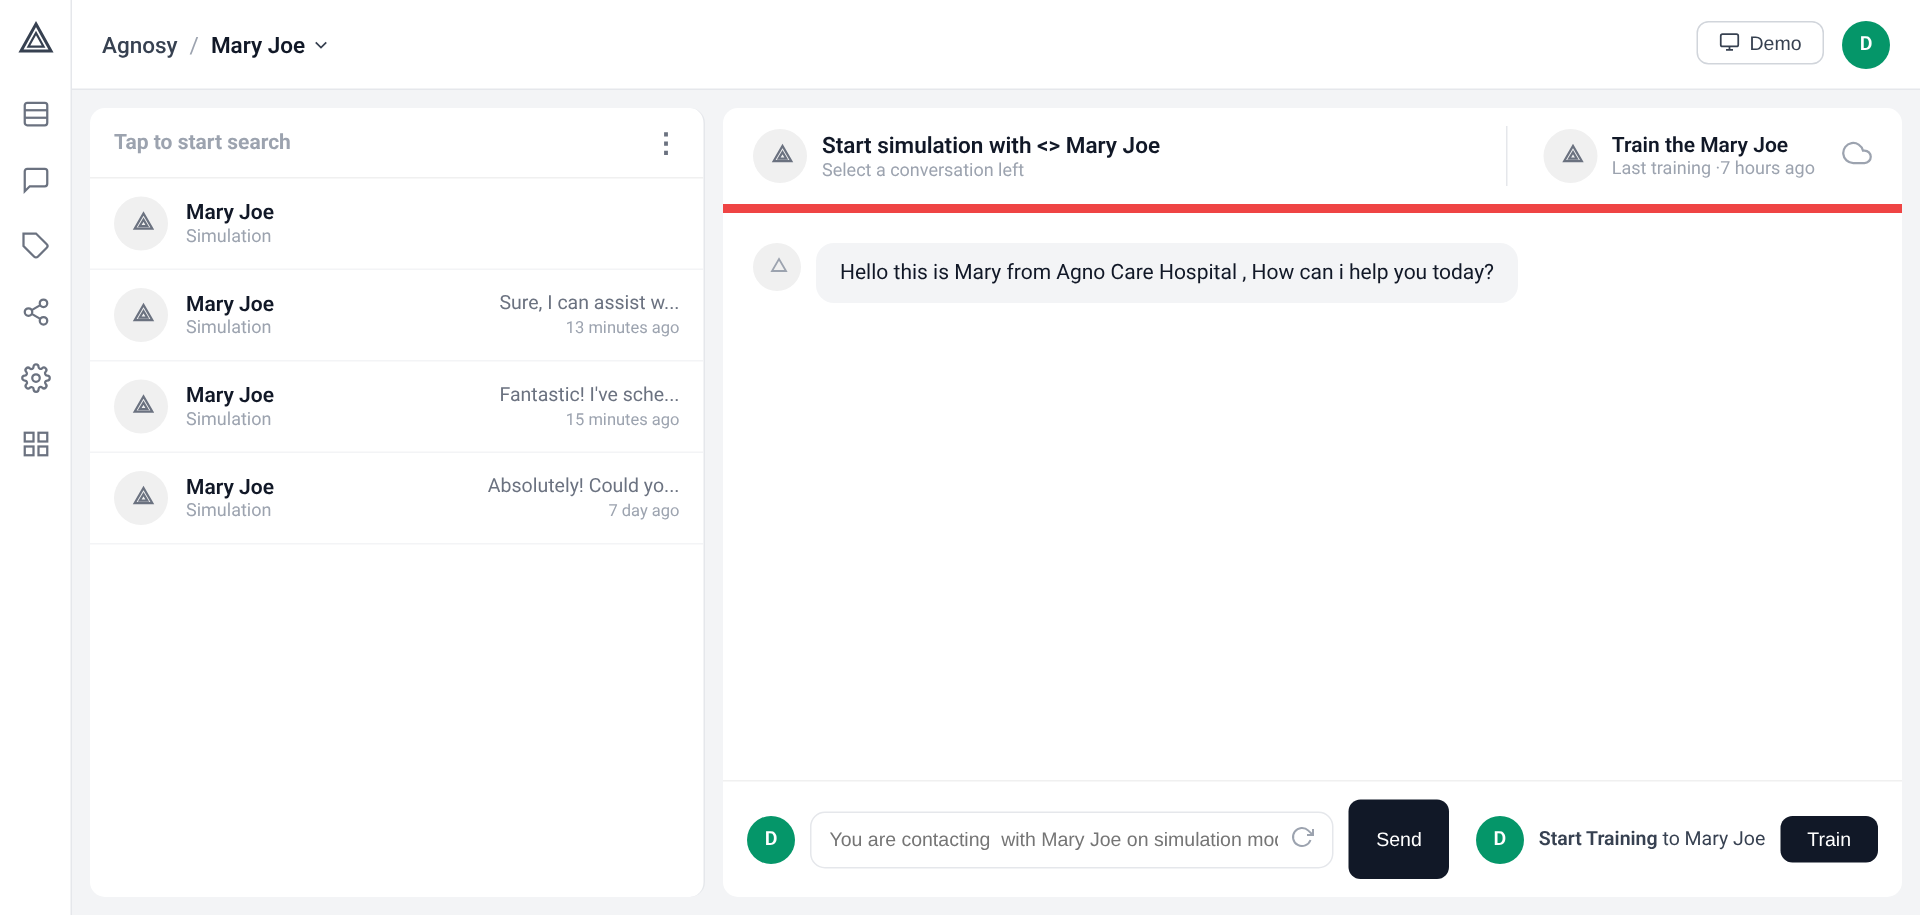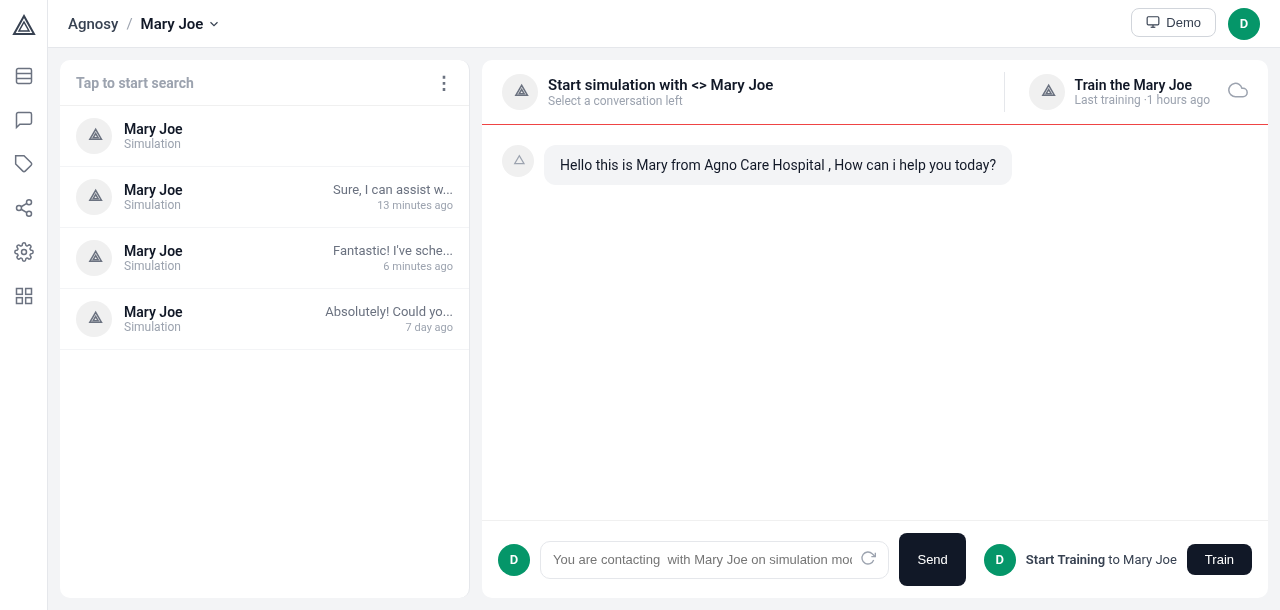--- a/index.html
+++ b/index.html
@@ -45,21 +45,21 @@
 
     
     .main-content {
       flex: 1;
       display: flex;
       flex-direction: column;
     }
 
     
     .top-header {
-      height: 48px;
+      height: 60px;
       background: #fff;
       border-bottom: 1px solid #e5e7eb;
       display: flex;
       align-items: center;
       padding: 0 20px;
       gap: 8px;
     }
     .breadcrumb-agnosy {
       font-size: 15px;
       color: #374151;
@@ -205,21 +205,21 @@
       flex-direction: column;
       margin: 12px 12px 12px 12px;
       background: #fff;
       border-radius: 10px;
       overflow: hidden;
     }
 
     
     .chat-header {
       padding: 12px 20px;
-      border-bottom: 1px solid #ef4444;
+      border-bottom: 6px solid #ef4444;
       display: flex;
       align-items: center;
       gap: 16px;
     }
     .chat-header-left {
       display: flex;
       align-items: center;
       gap: 10px;
       flex: 1;
     }
@@ -547,21 +547,21 @@
             <path d="M21 16L14 4 7 16h14z"></path>
               <path d="M14 9L11 14h6l-3-5z"></path>
           </svg>
         </div>
         <div class="conv-info">
           <div class="conv-name">Mary Joe</div>
           <div class="conv-sub">Simulation</div>
         </div>
         <div class="conv-right">
           <div class="conv-preview">Fantastic! I've sche...</div>
-          <div class="conv-time">6 minutes ago</div>
+          <div class="conv-time">15 minutes ago</div>
         </div>
       </div>
 
       <div class="conv-item">
         <div class="conv-avatar">
           <svg viewBox="0 0 24 24" fill="none" stroke="#6b7280" stroke-width="1.8">
             <path d="M21 16L14 4 7 16h14z"></path>
               <path d="M14 9L11 14h6l-3-5z"></path>
           </svg>
         </div>
@@ -596,21 +596,21 @@
 
         <div class="train-section">
           <div class="train-avatar">
             <svg width="20" height="20" viewBox="0 0 24 24" fill="none" stroke="#6b7280" stroke-width="1.8">
               <path d="M21 16L14 4 7 16h14z"></path>
                 <path d="M14 9L11 14h6l-3-5z"></path>
             </svg>
           </div>
           <div>
             <div class="train-info">Train the Mary Joe</div>
-            <div class="train-sub">Last training ·1 hours ago</div>
+            <div class="train-sub">Last training ·7 hours ago</div>
           </div>
           <div class="cloud-icon">
             <svg width="20" height="20" viewBox="0 0 24 24" fill="none" stroke="#9ca3af" stroke-width="1.8">
               <path d="M18 10h-1.26A8 8 0 1 0 9 20h9a5 5 0 0 0 0-10z"></path>
             </svg>
           </div>
         </div>
       </div>
 
       <div class="chat-messages">

